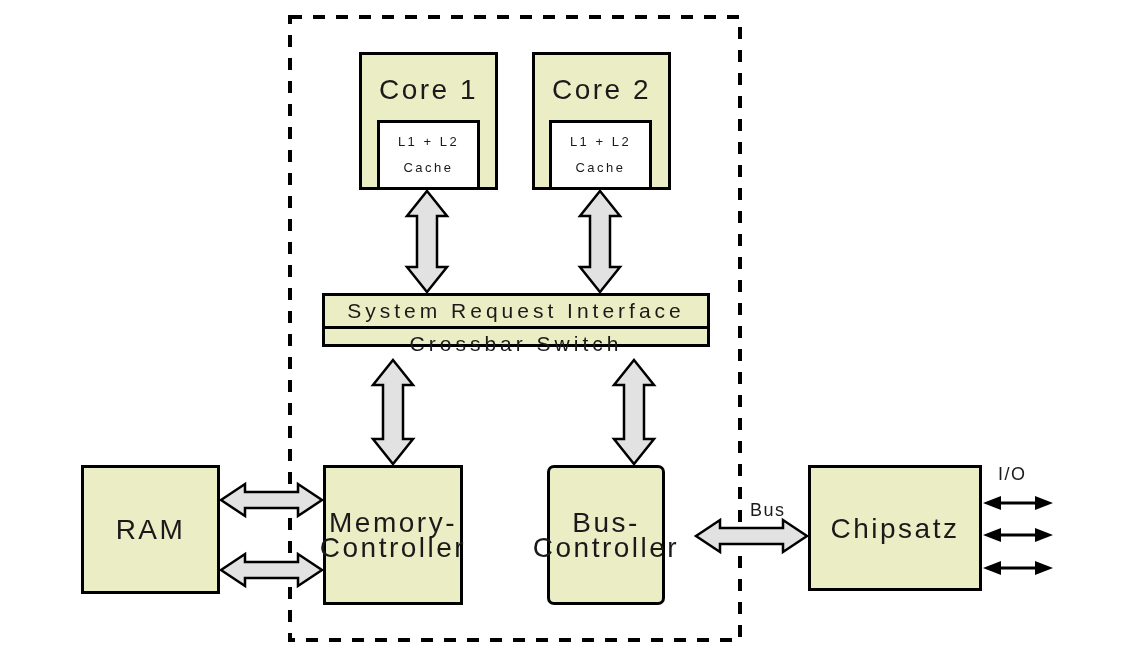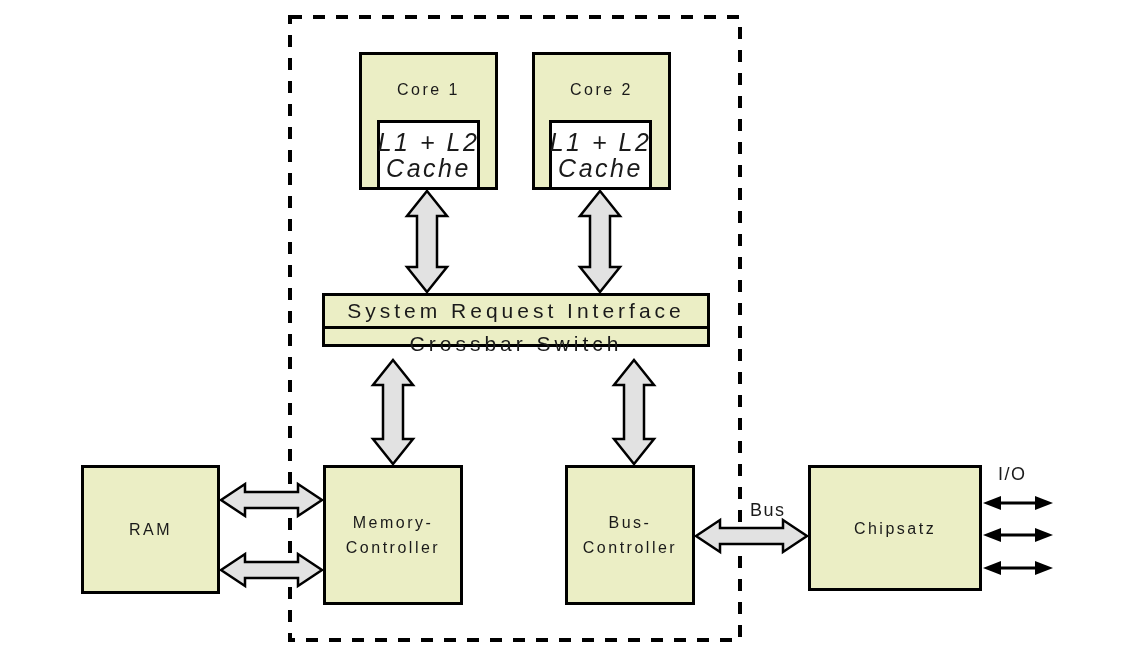--- a/index.html
+++ b/index.html
@@ -17,24 +17,24 @@
   .overlay{position:absolute;left:0;top:0;width:1126px;height:668px;}
   .dash-rect{fill:none;stroke:var(--line);stroke-width:4;}
   .garrow{fill:var(--arrow-fill);stroke:var(--line);stroke-width:2.5;stroke-linejoin:miter;}
   .thin-line{stroke:var(--line);stroke-width:3;}
   .thin-head{fill:var(--line);stroke:none;}
   .box{
     position:absolute;background:var(--box-fill);border:3px solid var(--line);
     box-sizing:border-box;display:flex;align-items:center;justify-content:center;
     flex-direction:column;text-align:center;
   }
-  .lbl{font-size:16px;letter-spacing:2.5px;line-height:25px;white-space:nowrap;}
+  .lbl{font-size:28px;letter-spacing:2.5px;line-height:25px;white-space:nowrap;}
   .core{align-items:center;justify-content:flex-start;padding-top:22px;}
   .cache{background:#ffffff;line-height:26px;}
-  .cache .lbl{font-size:25px;letter-spacing:2.5px;line-height:26px;font-style:italic;}
+  .cache .lbl{font-size:13px;letter-spacing:2.5px;line-height:26px;}
   .bars{
     position:absolute;left:322px;top:293px;width:388px;height:54px;
     background:var(--box-fill);border:3px solid var(--line);box-sizing:border-box;
   }
   .bar-row{height:30px;display:flex;align-items:center;justify-content:center;
     font-size:21px;letter-spacing:4px;white-space:nowrap;}
   .bar-row.first{border-bottom:3px solid var(--line);}
   .float-lbl{position:absolute;font-size:18px;letter-spacing:1.5px;white-space:nowrap;}
 </style>
 </head>
@@ -98,21 +98,21 @@
 
   <div class="box" style="left:81px;top:465px;width:139px;height:129px;">
     <div class="lbl">RAM</div>
   </div>
 
   <div class="box" style="left:323px;top:465px;width:140px;height:140px;">
     <div class="lbl">Memory-</div>
     <div class="lbl">Controller</div>
   </div>
 
-  <div class="box" style="left:565px;top:465px;width:130px;height:140px;">
+  <div class="box" style="left:547px;top:465px;width:118px;height:140px;border-radius:7px;">
     <div class="lbl">Bus-</div>
     <div class="lbl">Controller</div>
   </div>
 
   <div class="box" style="left:808px;top:465px;width:174px;height:126px;">
     <div class="lbl">Chipsatz</div>
   </div>
 
   <div class="float-lbl" style="left:750px;top:500px;">Bus</div>
   <div class="float-lbl" style="left:998px;top:464px;">I/O</div>

